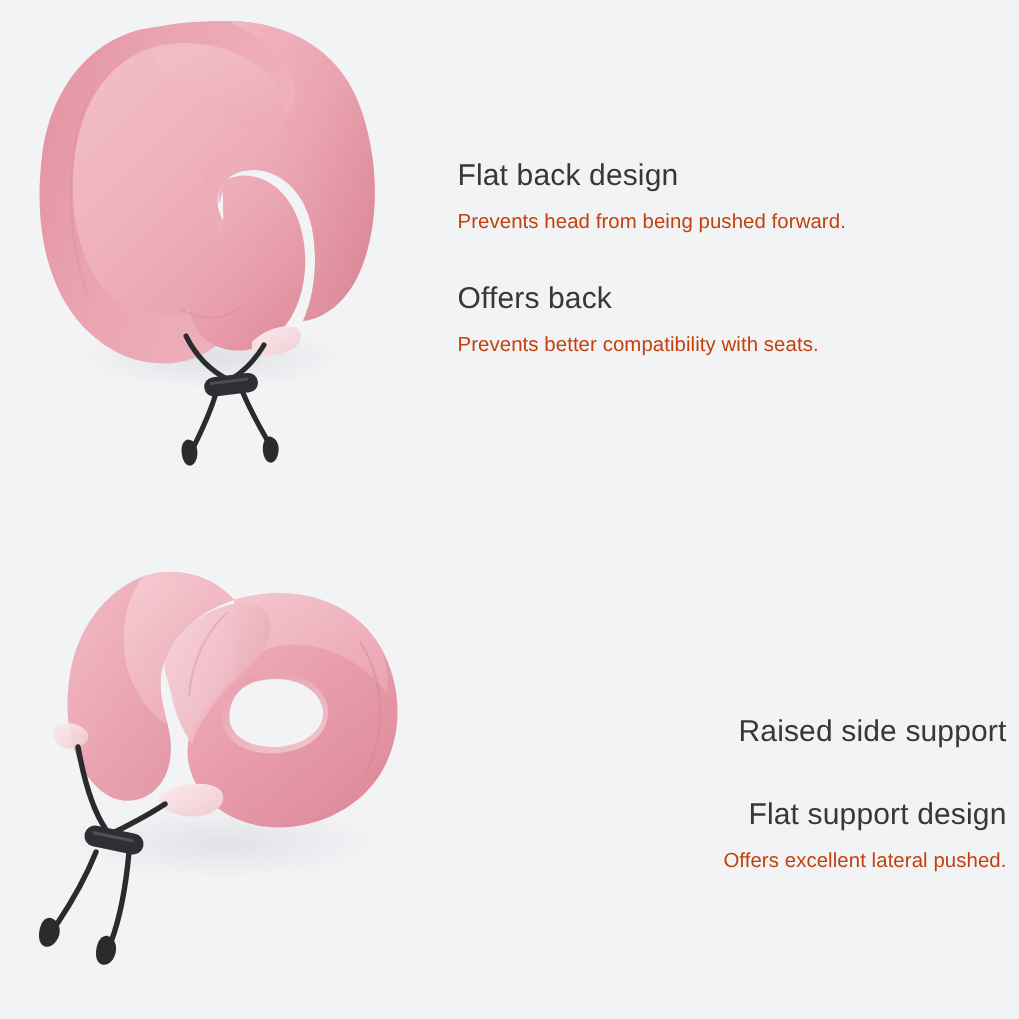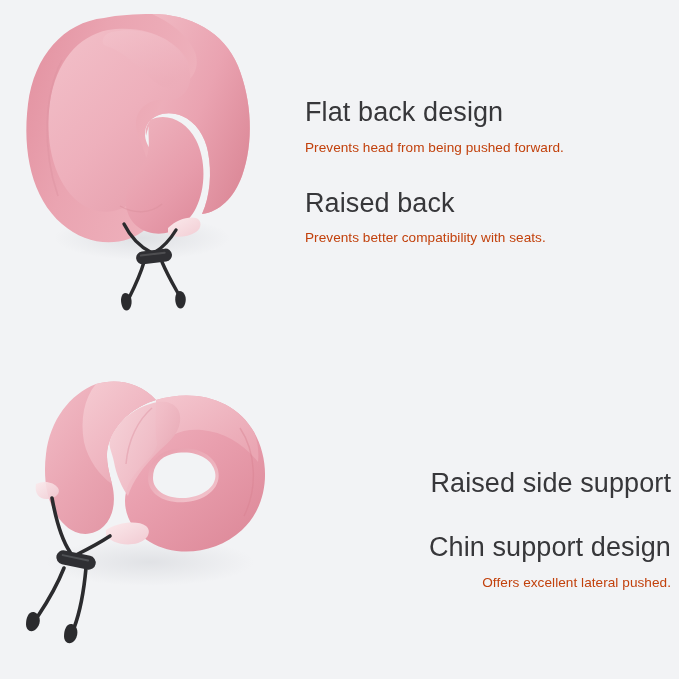--- a/index.html
+++ b/index.html
@@ -38,21 +38,21 @@
   .copy {
     flex:1 1 auto;
     padding-left:10px;
     padding-right:8px;
   }
 
   
   .feature { margin-bottom:30px; }
   .feature:last-child { margin-bottom:0; }
   .feature-title {
-    font-size:27px;
+    font-size:20px;
     font-weight:400;
     color:#37373a;
     letter-spacing:0.1px;
     line-height:1.25;
     margin-bottom:9px;
     white-space:nowrap;
   }
   .feature-desc {
     font-size:13.6px;
     font-weight:400;
@@ -191,21 +191,21 @@
         </g>
       </svg>
     </div>
 
     <div class="copy copy-top">
       <div class="feature">
         <div class="feature-title">Flat back design</div>
         <div class="feature-desc">Prevents head from being pushed forward.</div>
       </div>
       <div class="feature">
-        <div class="feature-title">Raised back</div>
+        <div class="feature-title">Offers back</div>
         <div class="feature-desc">Prevents better compatibility with seats.</div>
       </div>
     </div>
 
   </section>
 
   <section class="panel panel-bottom">
 
     <div class="media">
       <svg width="295" height="339" viewBox="0 0 295 339">
@@ -328,20 +328,20 @@
           <path d="M72 288 C 78 290, 79 298, 75 304 C 70 310, 64 307, 64 300 C 64 293, 67 287, 72 288 Z"></path>
         </g>
       </svg>
     </div>
 
     <div class="copy copy-bottom">
       <div class="feature">
         <div class="feature-title">Raised side support</div>
       </div>
       <div class="feature">
-        <div class="feature-title">Chin support design</div>
+        <div class="feature-title">Flat support design</div>
         <div class="feature-desc">Offers excellent lateral pushed.</div>
       </div>
     </div>
 
   </section>
 
 </div>
 
 </body></html>

